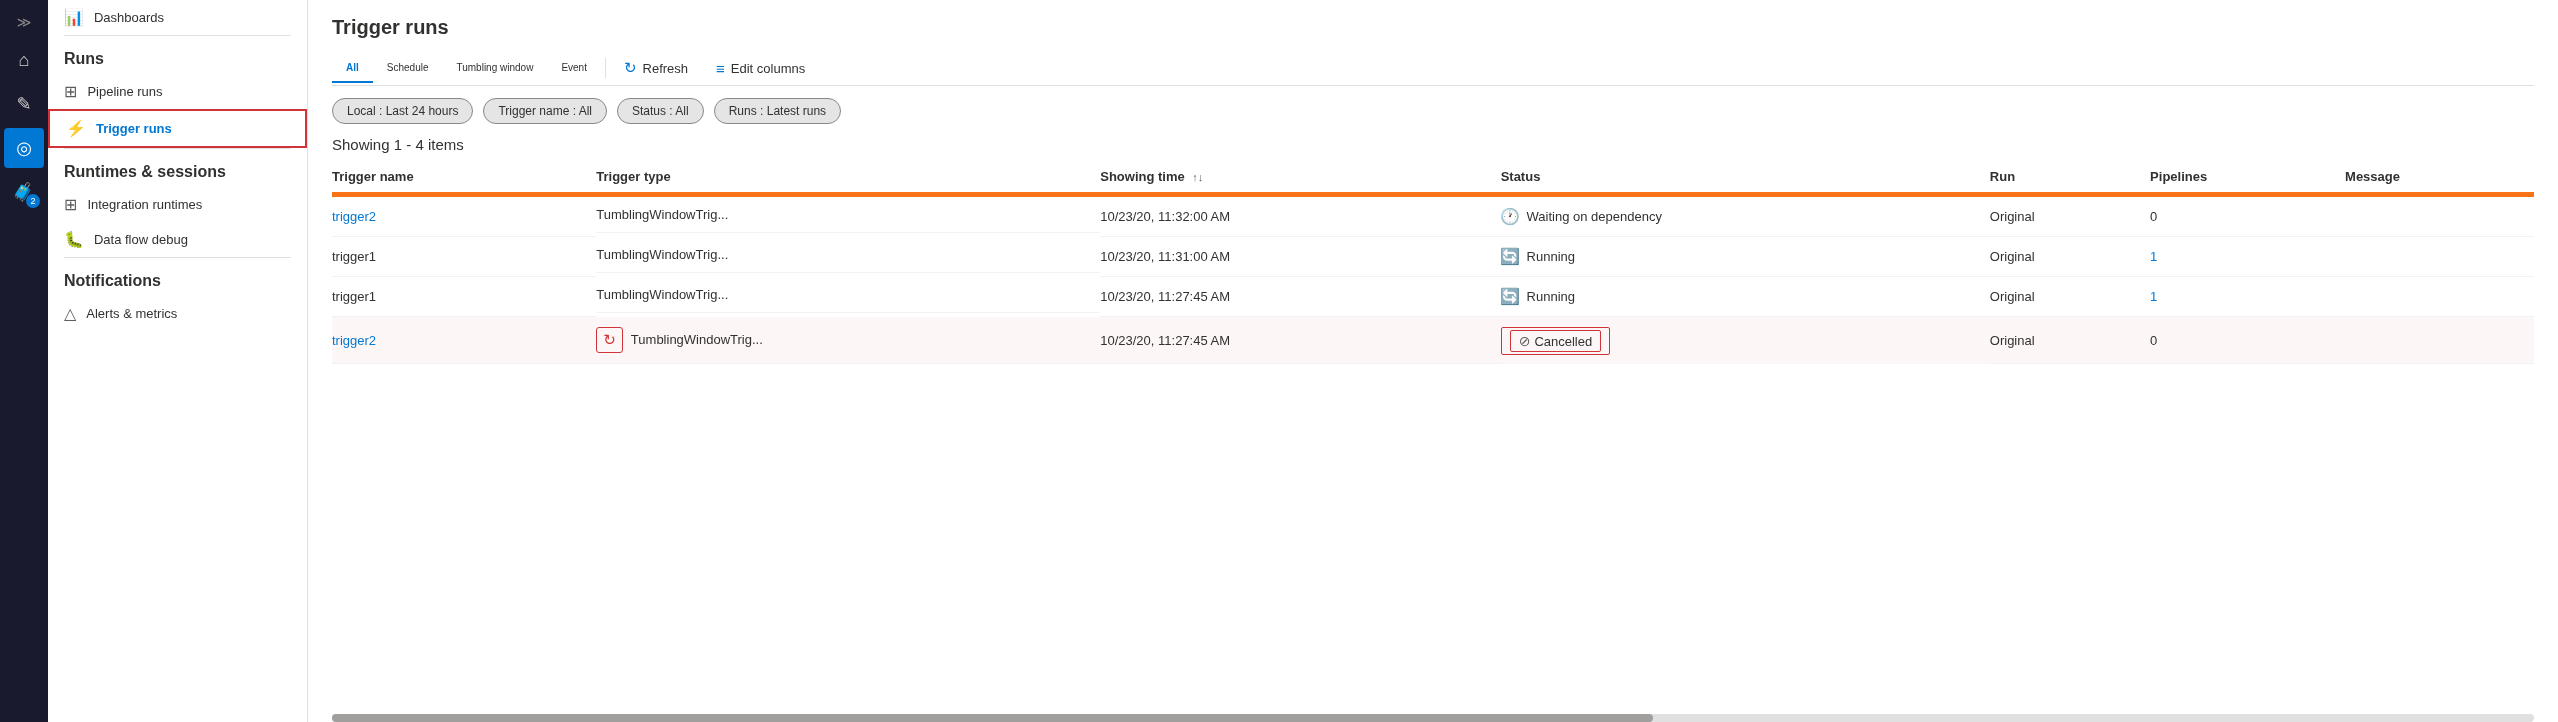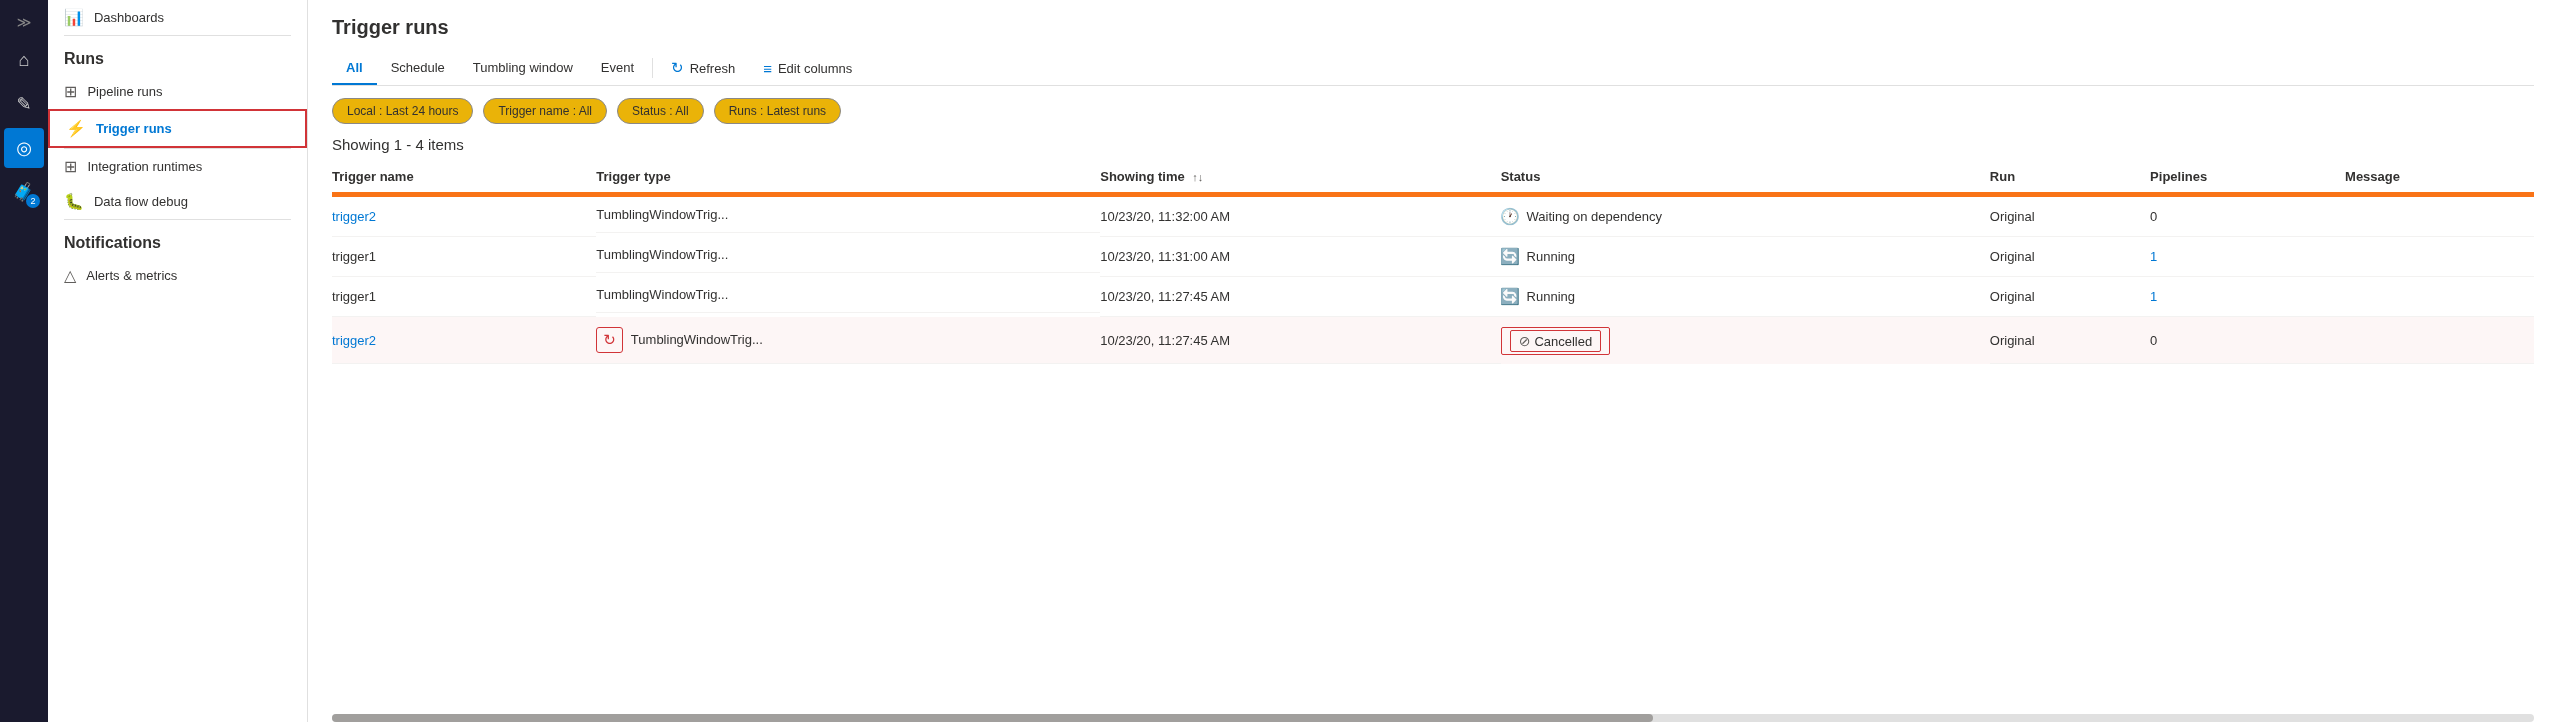--- a/index.html
+++ b/index.html
@@ -111,21 +111,21 @@
 
     
     .tabs {
       display: flex;
       align-items: center;
       border-bottom: 1px solid #e0e0e0;
       gap: 0;
     }
     .tab {
       padding: 8px 14px;
-      font-size: 13px;
+      font-size: 10px;
       color: #323130;
       cursor: pointer;
       border-bottom: 2px solid transparent;
       white-space: nowrap;
     }
     .tab.active {
       color: #0078d4;
       border-bottom: 2px solid #0078d4;
       font-weight: 600;
     }
@@ -153,21 +153,21 @@
       gap: 10px;
       padding: 12px 24px;
     }
     .filter-pill {
       border: 1px solid #8a8886;
       border-radius: 16px;
       padding: 5px 14px;
       font-size: 12px;
       color: #323130;
       cursor: pointer;
-      background: #eab308;
+      background: #e5e5e5;
       white-space: nowrap;
     }
 
     
     .items-count {
       padding: 0 24px 8px 24px;
       font-size: 15px;
       color: #323130;
     }
 
@@ -268,20 +268,21 @@
   <div class="sidebar-section-label">Runs</div>
   <div class="sidebar-item">
     <span class="icon">⊞</span>
     <span>Pipeline runs</span>
   </div>
   <div class="sidebar-item active">
     <span class="icon">⚡</span>
     <span>Trigger runs</span>
   </div>
   <div class="sidebar-divider"></div>
+  <div class="sidebar-section-label">Runtimes &amp; sessions</div>
   <div class="sidebar-item">
     <span class="icon">⊞</span>
     <span>Integration runtimes</span>
   </div>
   <div class="sidebar-item">
     <span class="icon">🐛</span>
     <span>Data flow debug</span>
   </div>
   <div class="sidebar-divider"></div>
   <div class="sidebar-section-label">Notifications</div>

